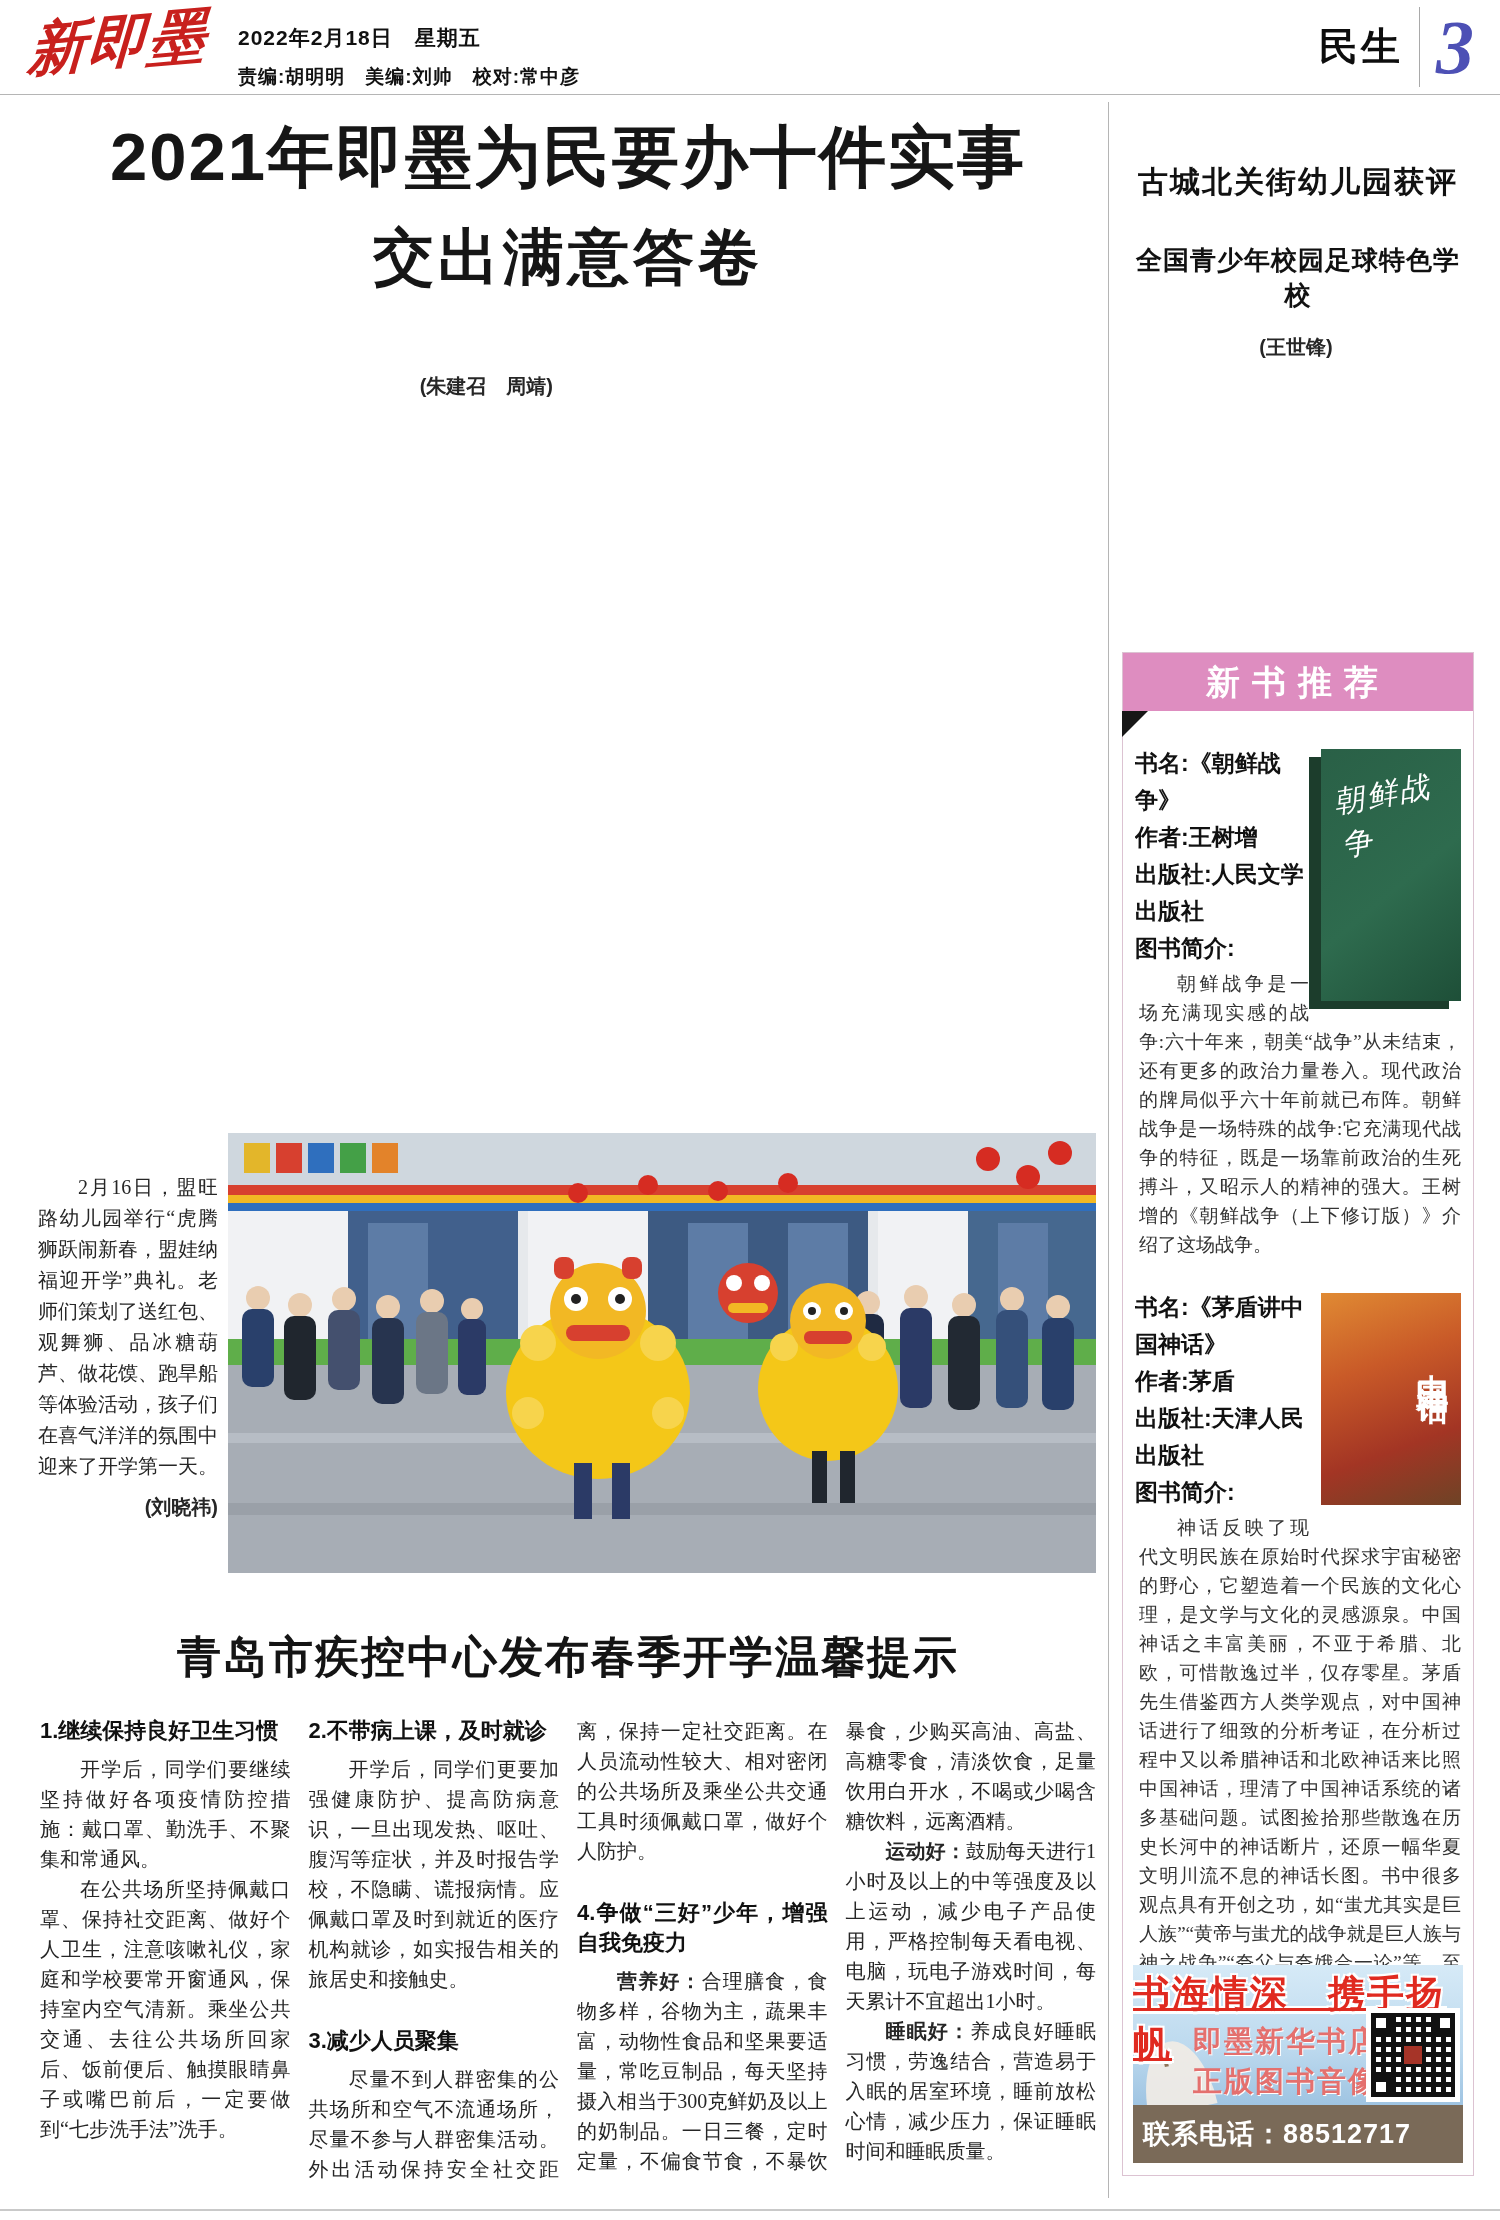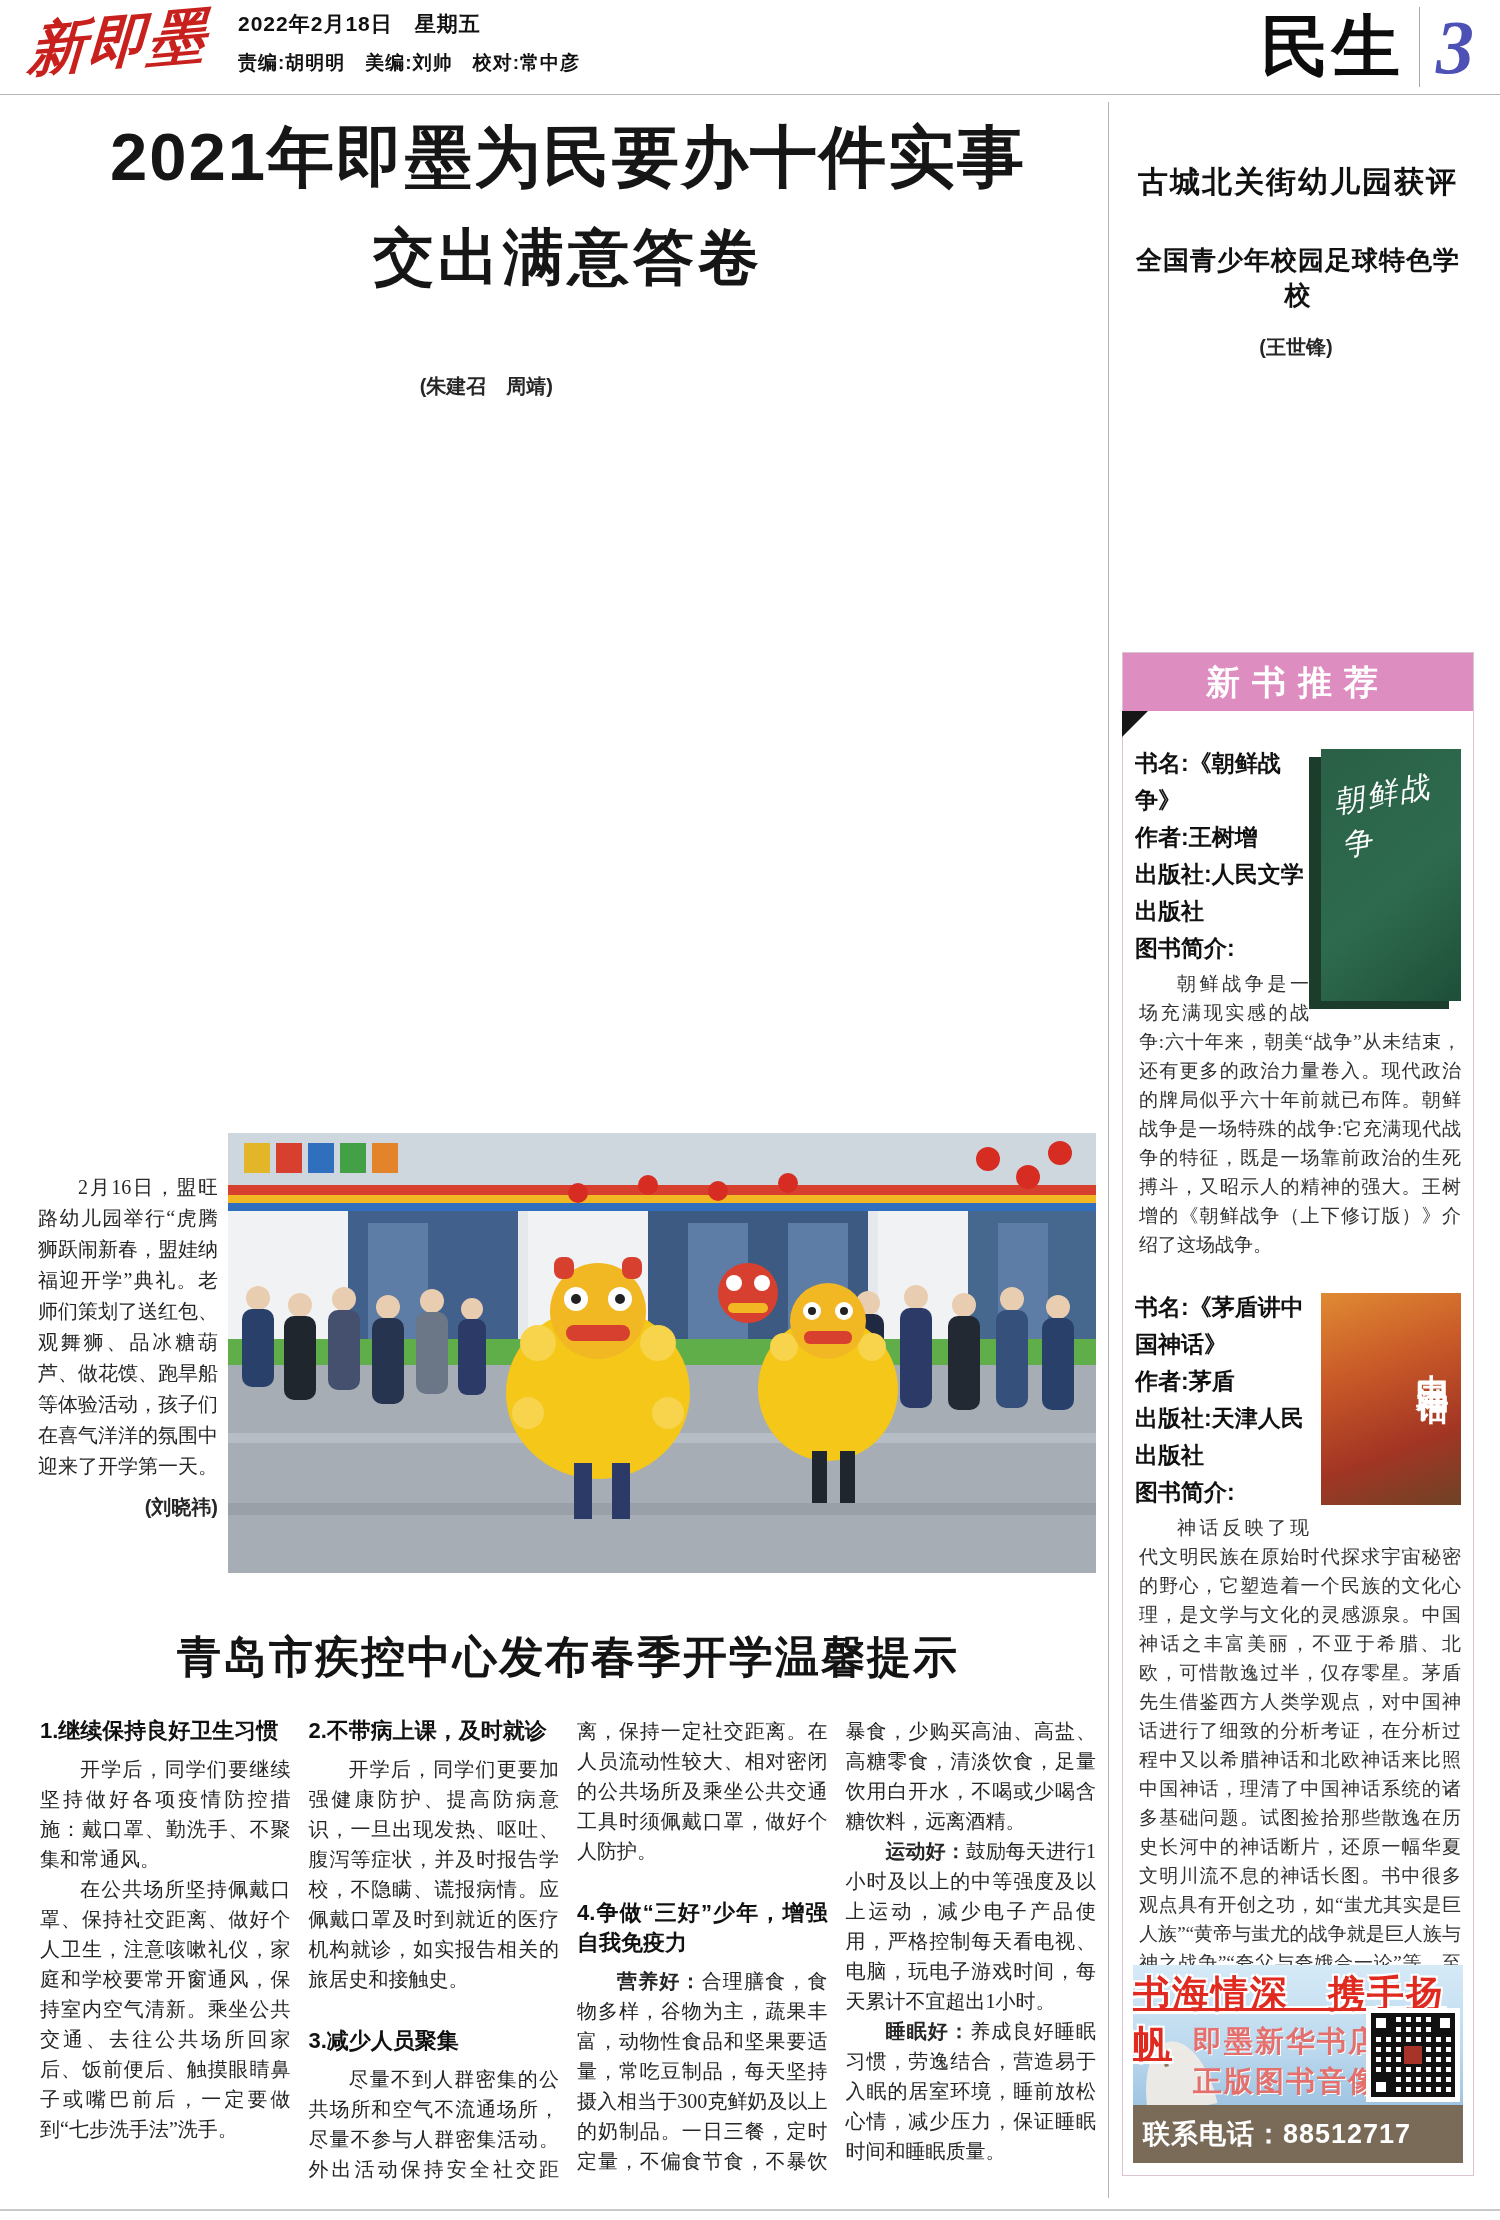--- a/index.html
+++ b/index.html
@@ -13,25 +13,25 @@
     width:1500px;height:2220px;position:relative;background:#ffffff;
     font-family:"Liberation Serif","DejaVu Serif",serif;color:var(--body-text);
     overflow:hidden;
   }
   
   .logo{
     position:absolute;left:28px;top:4px;font-size:58px;font-weight:bold;font-style:italic;
     color:var(--masthead-red);transform:rotate(-5deg) skewX(-8deg);letter-spacing:2px;
     font-family:"Liberation Serif",serif;
   }
-  .hdr-meta{position:absolute;left:238px;top:10px;font-family:"Liberation Sans","DejaVu Sans",sans-serif;font-weight:bold;color:#111;}
+  .hdr-meta{position:absolute;left:238px;top:24px;font-family:"Liberation Sans","DejaVu Sans",sans-serif;font-weight:bold;color:#111;}
   .hdr-date{font-size:21px;margin-bottom:12px;letter-spacing:1px;}
   .hdr-staff{font-size:19px;letter-spacing:1px;}
   .hdr-right{position:absolute;right:18px;top:4px;display:flex;align-items:center;height:86px;}
-  .section-name{font-size:68px;font-weight:900;font-family:"Liberation Sans","DejaVu Sans",sans-serif;color:#0d0d0d;letter-spacing:3px;}
+  .section-name{font-size:39px;font-weight:900;font-family:"Liberation Sans","DejaVu Sans",sans-serif;color:#0d0d0d;letter-spacing:3px;}
   .hdr-divider{width:1px;height:80px;background:#a9a9a9;margin:0 16px;}
   .page-num{font-size:76px;font-style:italic;font-weight:bold;color:var(--page-number-blue);padding-right:8px;line-height:86px;}
   .header-rule{position:absolute;top:94px;left:0;width:1500px;height:1px;background:var(--rule-gray);}
   .bottom-rule{position:absolute;top:2209px;left:0;width:1500px;height:2px;background:#c9c9c9;}
   .v-divider{position:absolute;left:1108px;top:102px;width:1px;height:2096px;background:var(--rule-gray);}
 
   
   .main-headline{position:absolute;left:40px;top:120px;width:1056px;text-align:center;
     font-family:"Liberation Sans","DejaVu Sans",sans-serif;font-weight:700;color:#161616;}
   .mh1{font-size:67px;letter-spacing:2px;line-height:1.1;}

